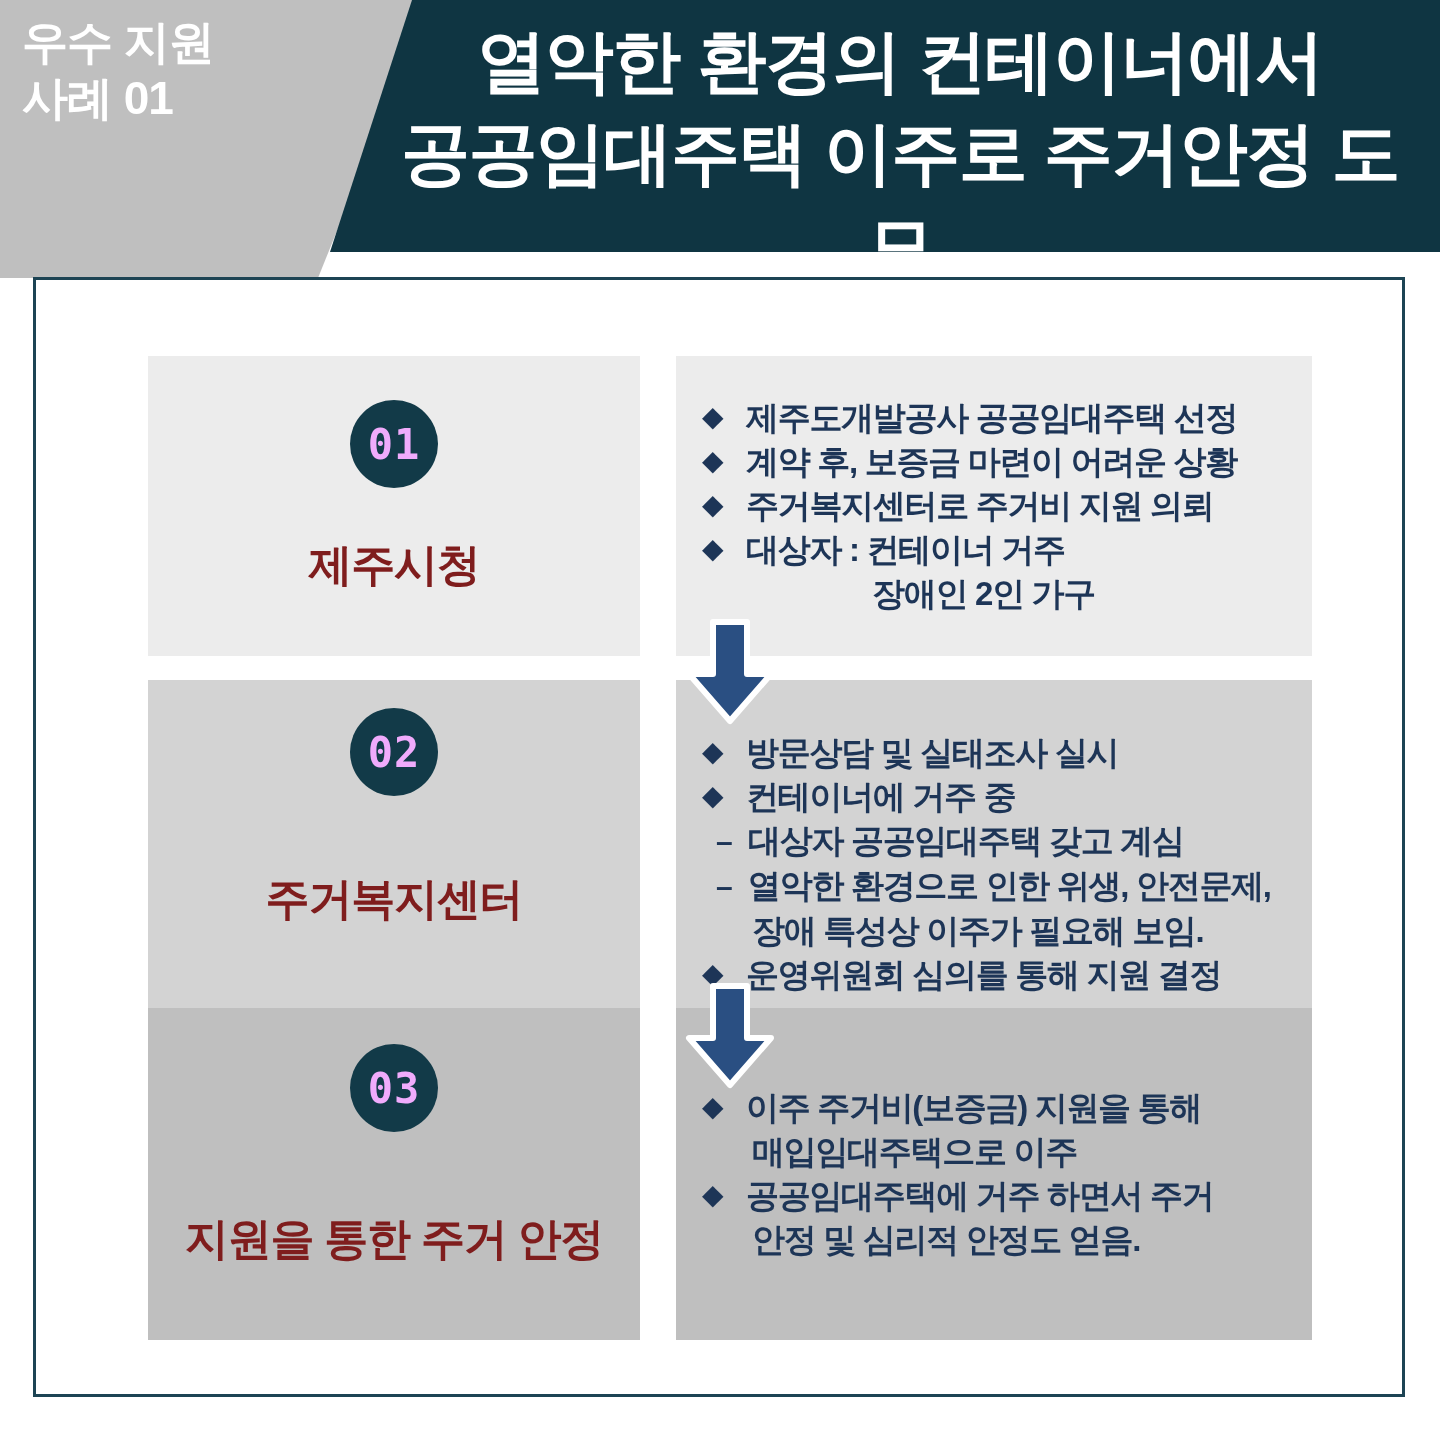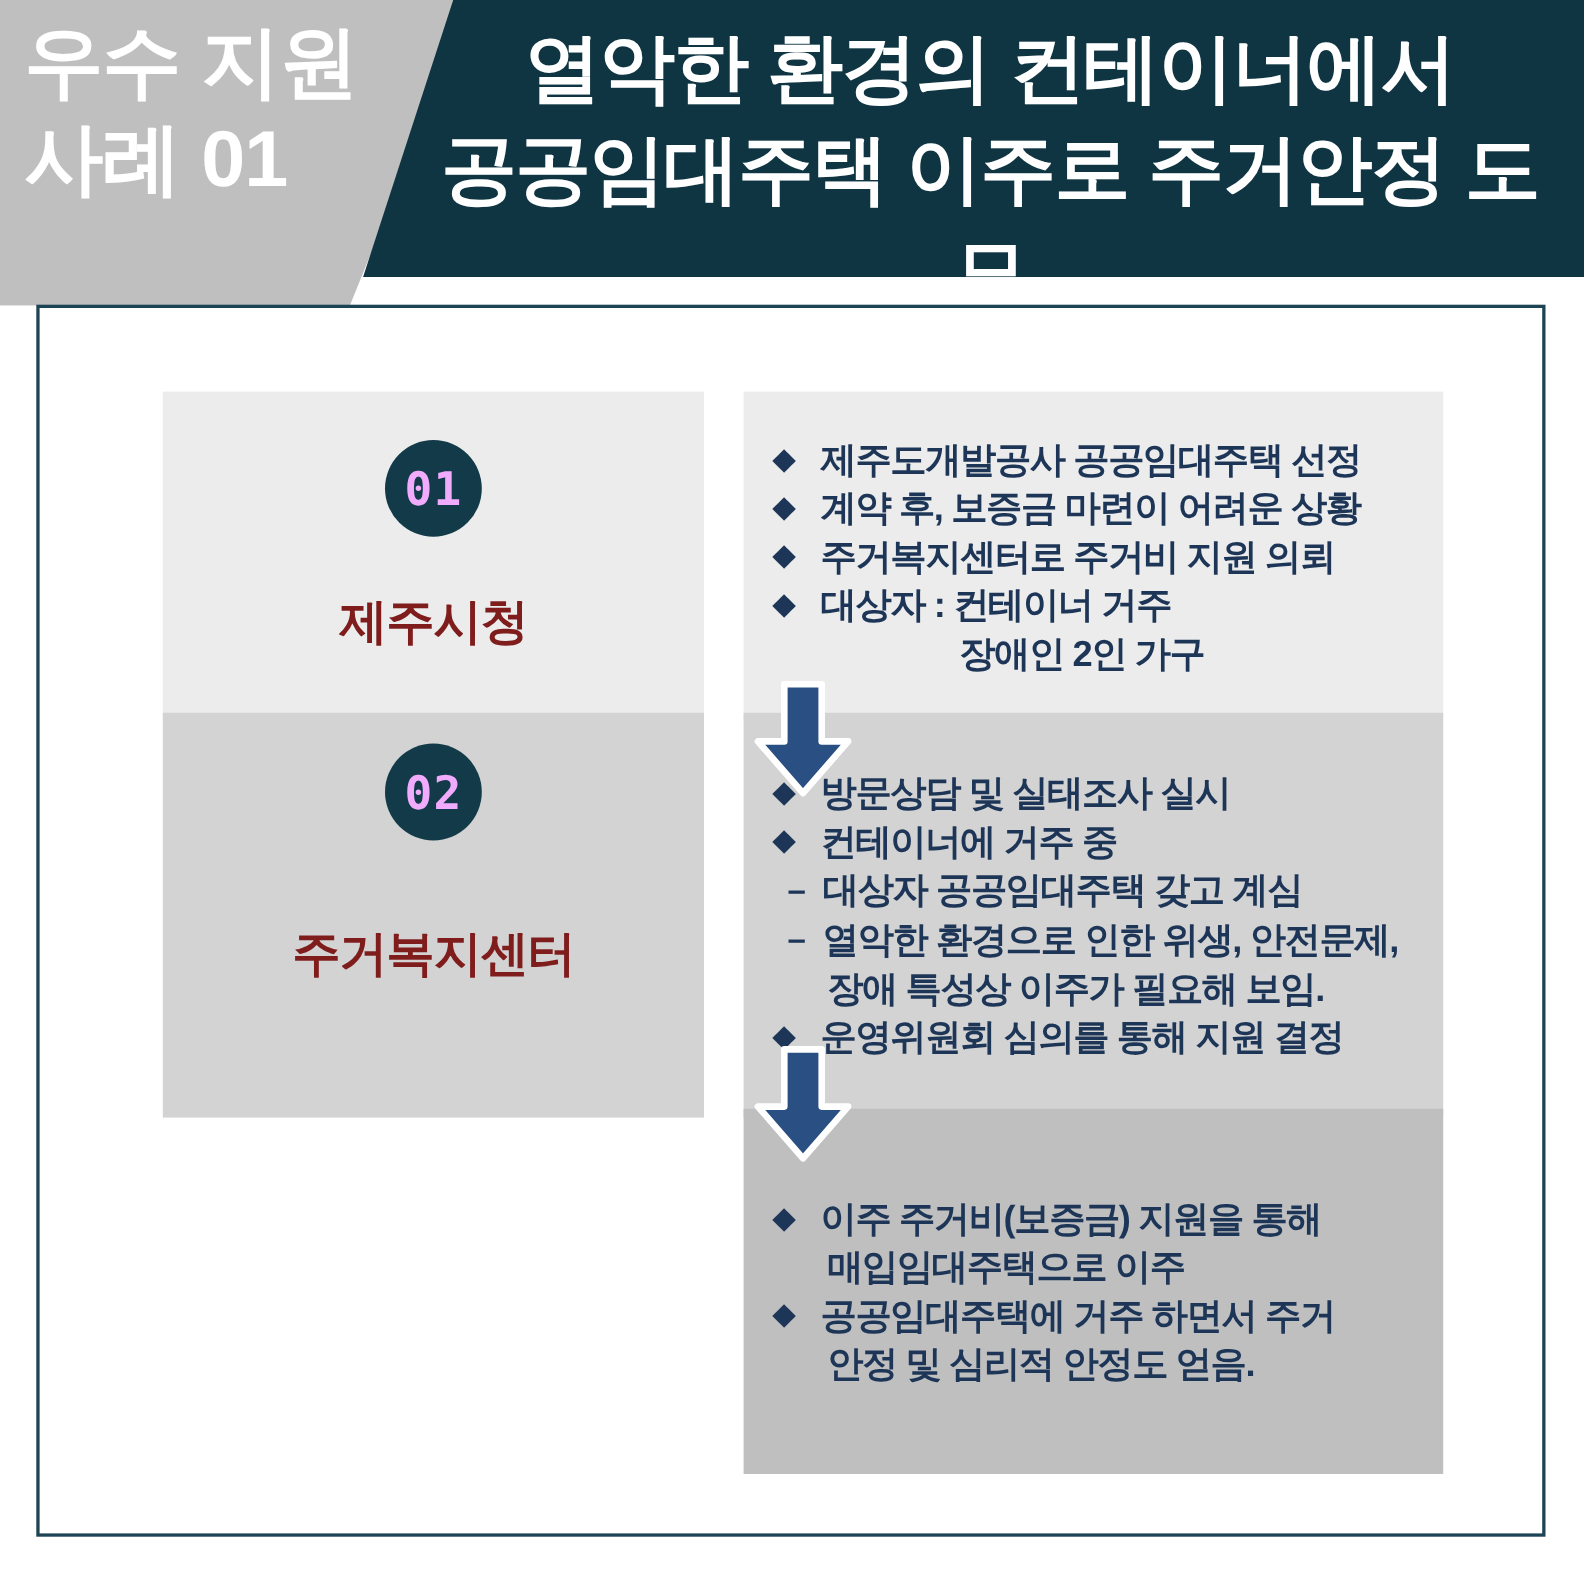--- a/index.html
+++ b/index.html
@@ -36,21 +36,21 @@
     width: 1110px;
     height: 252px;
     background: #0f3542;
     clip-path: polygon(82px 0, 1110px 0, 1110px 252px, 0 252px);
   }
   #badge-text {
     position: absolute;
     left: 22px; top: 14px;
     width: 360px;
     color: #ffffff;
-    font-size: 72px;
+    font-size: 46px;
     font-weight: bold;
     line-height: 1.22;
     letter-spacing: -1px;
     text-align: left;
     white-space: pre-line;
   }
   #header-title {
     position: absolute;
     left: 380px; top: 16px;
     width: 1040px;
@@ -79,21 +79,21 @@
     left: 148px; top: 356px;
     width: 1164px;
     height: 984px;
   }
   .row {
     position: absolute;
     left: 0;
     width: 1164px;
   }
   .row-1 { top: 0px;   height: 300px; }
-  .row-2 { top: 292px; height: 368px; border-radius: 18px; }
+  .row-2 { top: 324px; height: 368px; border-radius: 18px; }
   .row-3 { top: 652px; height: 332px; }
 
   .panel-left {
     position: absolute;
     left: 0; top: 0;
     width: 492px;
     height: 100%;
     box-sizing: border-box;
   }
   .panel-right {
@@ -275,20 +275,24 @@
           <span class="bullet-text">운영위원회 심의를 통해 지원 결정</span>
         </div>
       </div>
     </div>
     <svg class="arrow arrow-2" viewBox="0 0 92 108">
       <polygon points="29,4 63,4 63,56 87,56 46,103 5,56 29,56" fill="#2a4f82" stroke="#ffffff" stroke-width="6" stroke-linejoin="round"></polygon>
     </svg>
   </div>
 
   <div class="row row-3">
+    <div class="panel-left shade-3">
+      <div class="step-circle r3-circle">03</div>
+      <div class="step-label r3-label">지원을 통한 주거 안정</div>
+    </div>
     <div class="panel-right shade-3">
       <div class="bullets">
         <div class="bullet-line">
           <span class="bullet-mark">◆</span>
           <span class="bullet-text">이주 주거비(보증금) 지원을 통해</span>
         </div>
         <div class="bullet-line cont-line">
           <span class="bullet-mark blank"></span>
           <span class="bullet-text">매입임대주택으로 이주</span>
         </div>

